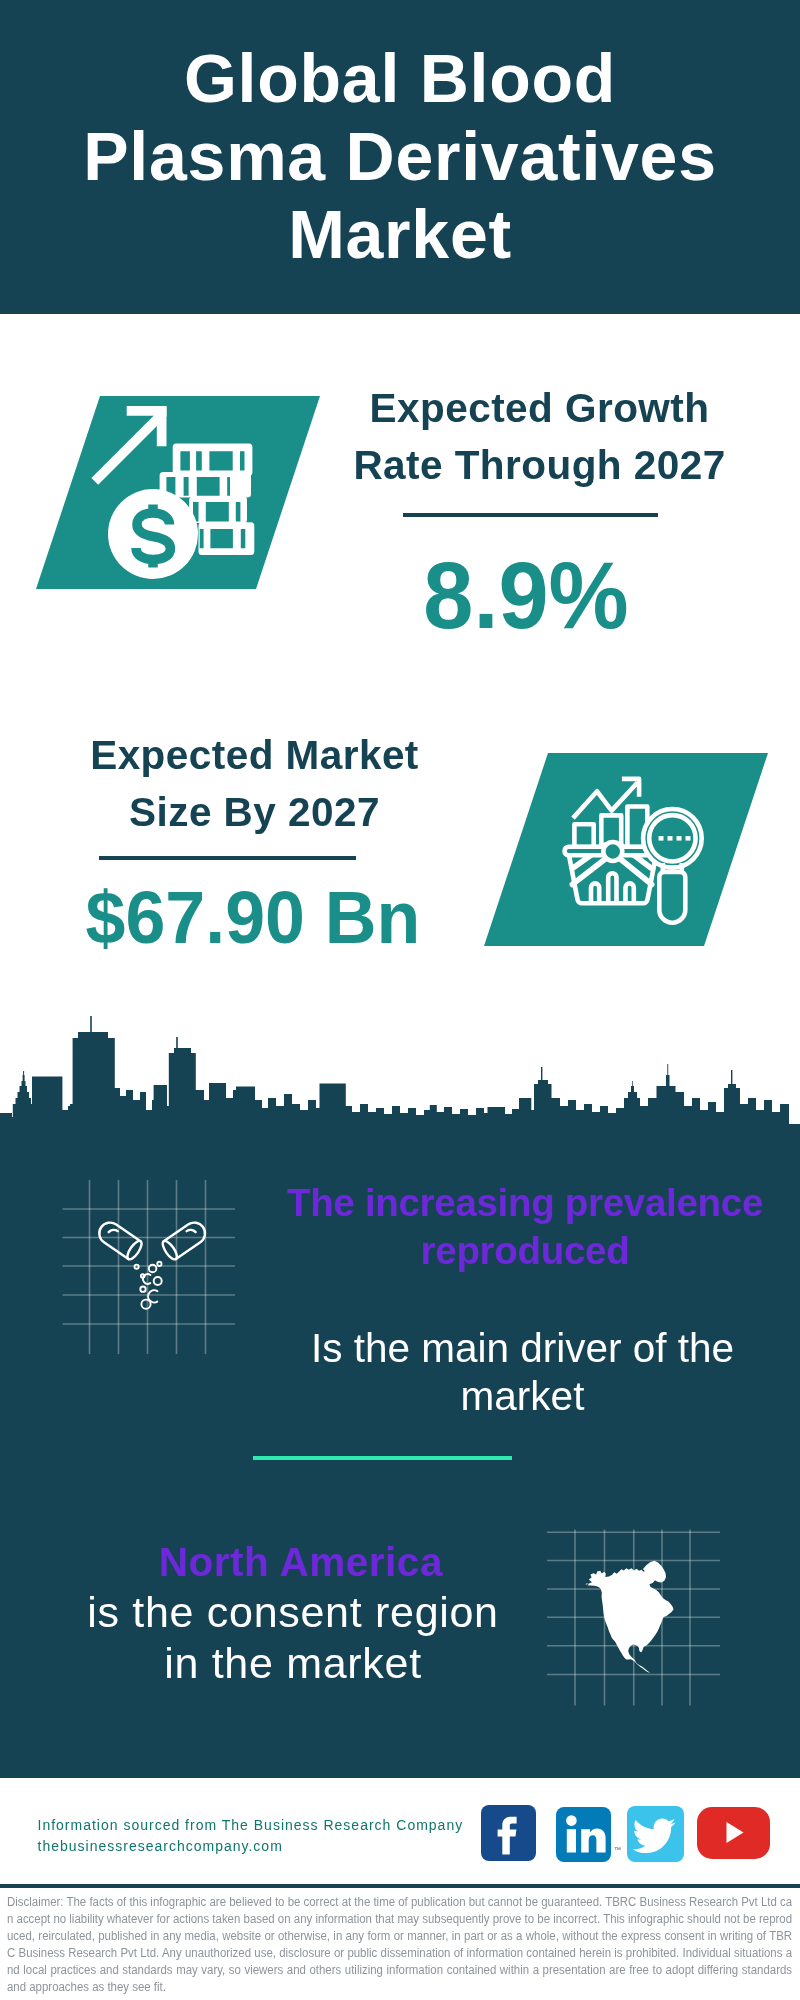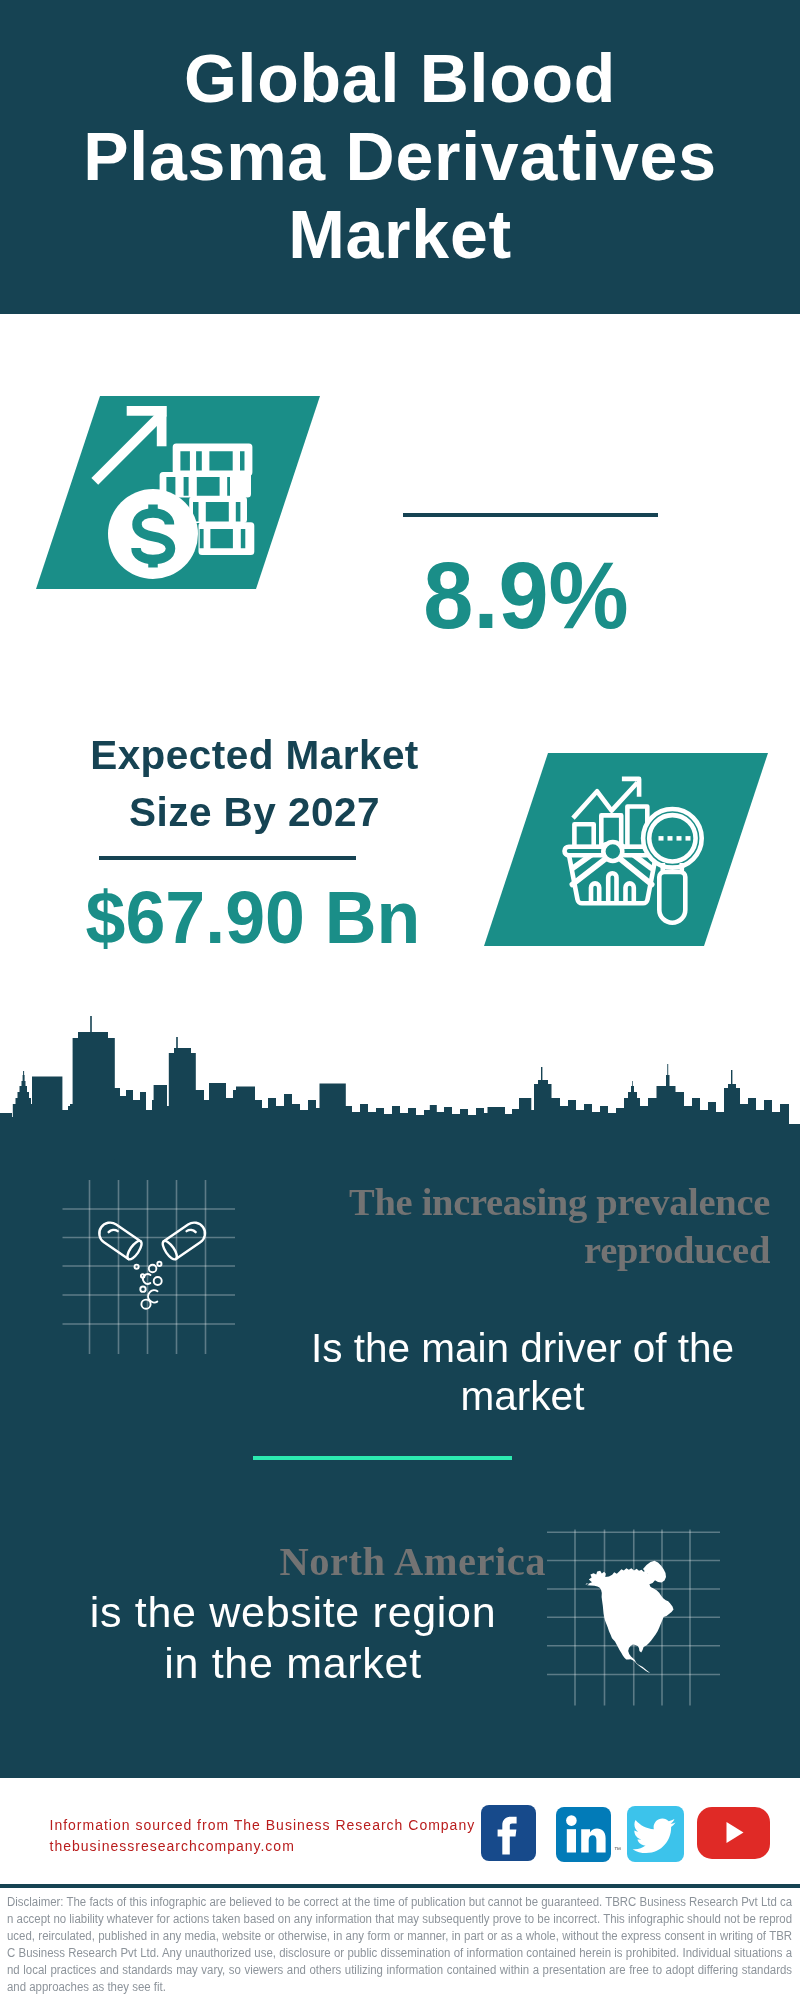--- a/index.html
+++ b/index.html
@@ -38,29 +38,29 @@
   .stat-title { position:absolute; color:#164353; font-weight:700; font-size:40.5px;
                 line-height:57.4px; text-align:center; letter-spacing:0.45px; }
   .stat-rule { position:absolute; height:3.8px; background:#164353; }
   .stat-value { position:absolute; color:#1a8e88; font-weight:700;
                 text-align:center; white-space:nowrap; }
 
   
   .dark-zone { position:absolute; left:0; top:1124px; width:800px; height:654px; background:#164353; }
   .skyline { position:absolute; left:0; top:1000px; width:800px; height:160px; display:block; }
 
-  .ins-head { position:absolute; color:#737373; font-weight:700; text-align:right;font-family:Liberation Serif, serif; }
+  .ins-head { position:absolute; color:#6d28d9; font-weight:700; text-align:center; }
   .ins-sub  { position:absolute; color:#ffffff; font-weight:400; text-align:center; }
   .divider  { position:absolute; height:4px; background:#2ceab0; }
 
   
   .footer { position:absolute; left:0; top:1778px; width:800px; height:222px; background:#fff; }
-  .src-text { position:absolute; color:#b91c1c; font-size:14px; line-height:20.2px;
+  .src-text { position:absolute; color:#0f766e; font-size:14px; line-height:20.2px;
               letter-spacing:1.0px; white-space:nowrap;
-              font-family:"Liberation Sans", sans-serif;margin-left:12px; }
+              font-family:"Liberation Sans", sans-serif; }
   .tm { position:absolute; left:614px; top:1846px; font-size:7px; color:#555; }
   .sep { position:absolute; left:0; width:800px; height:3.8px; background:#164353; }
   .disclaimer { position:absolute; left:7.2px; top:1893.5px; width:824px; color:#8d949b;
                 font-size:12px; line-height:17.1px; text-align:justify; word-break:break-all;
                 transform:scaleX(0.9527); transform-origin:0 0;
                 font-family:"Liberation Sans", sans-serif; }
   .social { position:absolute; border-radius:8px; overflow:hidden; }
   .social svg { display:block; }
 </style>
 </head>
@@ -101,20 +101,24 @@
 
         <circle cx="117" cy="138" r="45"></circle>
         <g fill="none" stroke="#1a8e88" stroke-width="9.5">
           <path d="M133.5 128.5 C133.5 121.0 126.0 117.0 117 117.0 C108.0 117.0 101.0 121.0 101.0 128.5 C101.0 136.5 108.5 139.0 117 140.5 C126.0 142.0 134.5 145.0 134.5 152.5 C134.5 160.0 126.5 163.5 117 163.5 C107.5 163.5 100.0 159.5 100.0 152.0"></path>
           <path d="M117 108.5 V119.0" stroke-linecap="butt"></path>
           <path d="M117 161.5 V171.5" stroke-linecap="butt"></path>
         </g>
       </g>
     </svg>
   </div>
+  <div class="stat-title" style="left:324.5px; top:380px; width:430px;">
+    <div>Expected Growth</div>
+    <div>Rate Through 2027</div>
+  </div>
   <div class="stat-rule" style="left:403px; top:513px; width:255.4px;"></div>
   <div class="stat-value" style="left:310.6px; top:548.3px; width:430px; font-size:95px; line-height:95px; transform:scaleX(0.948);">8.9%</div>
 
   <div class="para" style="left:484px; top:753px;">
     <div class="bg"></div>
     <svg width="284" height="193" viewBox="0 0 284 193">
       <g fill="none" stroke="#ffffff" stroke-width="4.6" stroke-linejoin="round">
 
         <g>
           <path d="M89 65.1 L113.1 38.3 L127.6 57.6 L153.5 29.5"></path>
@@ -211,21 +215,21 @@
   <div class="ins-sub" style="left:277.5px; top:1324.9px; width:490px; font-size:40.5px; line-height:47.8px;">
     <div>Is the main driver of the</div>
     <div>market</div>
   </div>
   <div class="divider" style="left:252.7px; top:1455.5px; width:259px;"></div>
 
   <div class="ins-head" style="left:55.9px; top:1537px; width:490px; font-size:40.5px; line-height:50.4px; letter-spacing:0.5px;">
     <div>North America</div>
   </div>
   <div class="ins-sub" style="left:48px; top:1587.4px; width:490px; font-size:43px; line-height:50.4px; letter-spacing:0.7px;">
-    <div>is the website region</div>
+    <div>is the consent region</div>
     <div>in the market</div>
   </div>
   <svg style="position:absolute;left:540px;top:1520px;" width="200" height="195" viewBox="540 1520 200 195">
     <g stroke="rgba(255,255,255,0.30)" stroke-width="1.6">
       <path d="M575 1529.5 V1705.5 M604.5 1529.5 V1705.5 M633.75 1529.5 V1705.5 M662 1529.5 V1705.5 M690 1529.5 V1705.5"></path>
       <path d="M547 1532.3 H720 M547 1560.5 H720 M547 1589 H720 M547 1617.3 H720 M547 1645.8 H720 M547 1674.5 H720"></path>
     </g>
     <path fill="#ffffff" d="M585.6 1584.8 L592.0 1582.2 L588.8 1579.6 L591.6 1577.4 L590.4 1574.6 L593.6 1573.2 L596.2 1574.6 L597.2 1571.4 L600.2 1570.8 L601.8 1573.4 L604.2 1571.8 L605.8 1573.8 L605.2 1577.0 L609.0 1576.4 L612.2 1574.8 L614.2 1572.2 L616.8 1573.8 L619.2 1571.6 L621.4 1569.2 L623.8 1570.4 L626.4 1568.2 L628.8 1569.8 L631.4 1568.2 L634.0 1570.4 L636.6 1568.8 L639.0 1570.8 L641.6 1569.8 L643.6 1571.8 L646.0 1570.6 L647.6 1573.4 L650.0 1572.8 L651.6 1575.8 L654.2 1576.4 L655.2 1580.0 L652.6 1583.0 L649.4 1584.2 L650.6 1587.0 L653.6 1588.6 L656.6 1590.2 L659.2 1592.8 L661.2 1595.8 L663.2 1598.2 L665.8 1600.2 L668.2 1601.2 L670.2 1603.6 L672.5 1606.5 L673.5 1609.5 L671.5 1612.0 L669.0 1614.0 L666.5 1616.0 L663.6 1617.0 L662.2 1620.6 L660.6 1624.2 L659.2 1627.8 L657.6 1631.2 L655.6 1634.6 L653.4 1637.6 L651.2 1640.4 L649.0 1643.0 L646.4 1645.4 L643.6 1647.0 L642.6 1650.0 L641.2 1652.4 L639.4 1651.0 L639.0 1648.2 L638.0 1646.2 L635.6 1645.0 L633.0 1644.6 L630.8 1645.8 L629.0 1648.0 L628.2 1651.0 L629.2 1654.0 L631.0 1656.4 L633.0 1658.2 L634.8 1660.0 L636.0 1662.4 L637.8 1664.2 L640.0 1665.6 L642.4 1666.8 L644.6 1668.4 L646.6 1670.2 L648.6 1671.8 L650.2 1673.1 L647.6 1672.0 L645.2 1670.4 L643.0 1668.8 L640.8 1667.2 L638.6 1665.6 L636.6 1663.8 L634.8 1661.8 L632.8 1660.2 L630.6 1659.2 L628.4 1659.6 L626.2 1659.4 L624.4 1657.8 L622.8 1655.6 L621.4 1653.0 L619.8 1650.4 L618.2 1647.6 L616.6 1644.6 L615.0 1641.4 L612.0 1638.2 L610.6 1634.8 L609.0 1631.2 L607.8 1627.6 L606.4 1624.0 L605.0 1620.4 L604.2 1617.0 L603.6 1613.4 L603.2 1609.8 L602.8 1605.8 L602.2 1601.4 L601.6 1597.0 L601.8 1593.0 L601.0 1589.4 L599.4 1587.4 L597.4 1586.4 L594.4 1585.8 L590.8 1585.4 L587.2 1585.2 L589.4 1583.8 L586.2 1583.4 Z"></path>
     <g fill="#ffffff">
       <path d="M643.0 1569.0 L646.5 1565.0 L650.5 1562.0 L654.5 1560.8 L658.0 1562.5 L661.0 1565.5 L663.5 1569.0 L665.5 1573.0 L666.0 1577.0 L664.5 1580.5 L661.5 1582.5 L658.0 1582.0 L654.5 1580.0 L651.0 1577.0 L648.0 1574.0 L645.0 1571.5 Z"></path>

